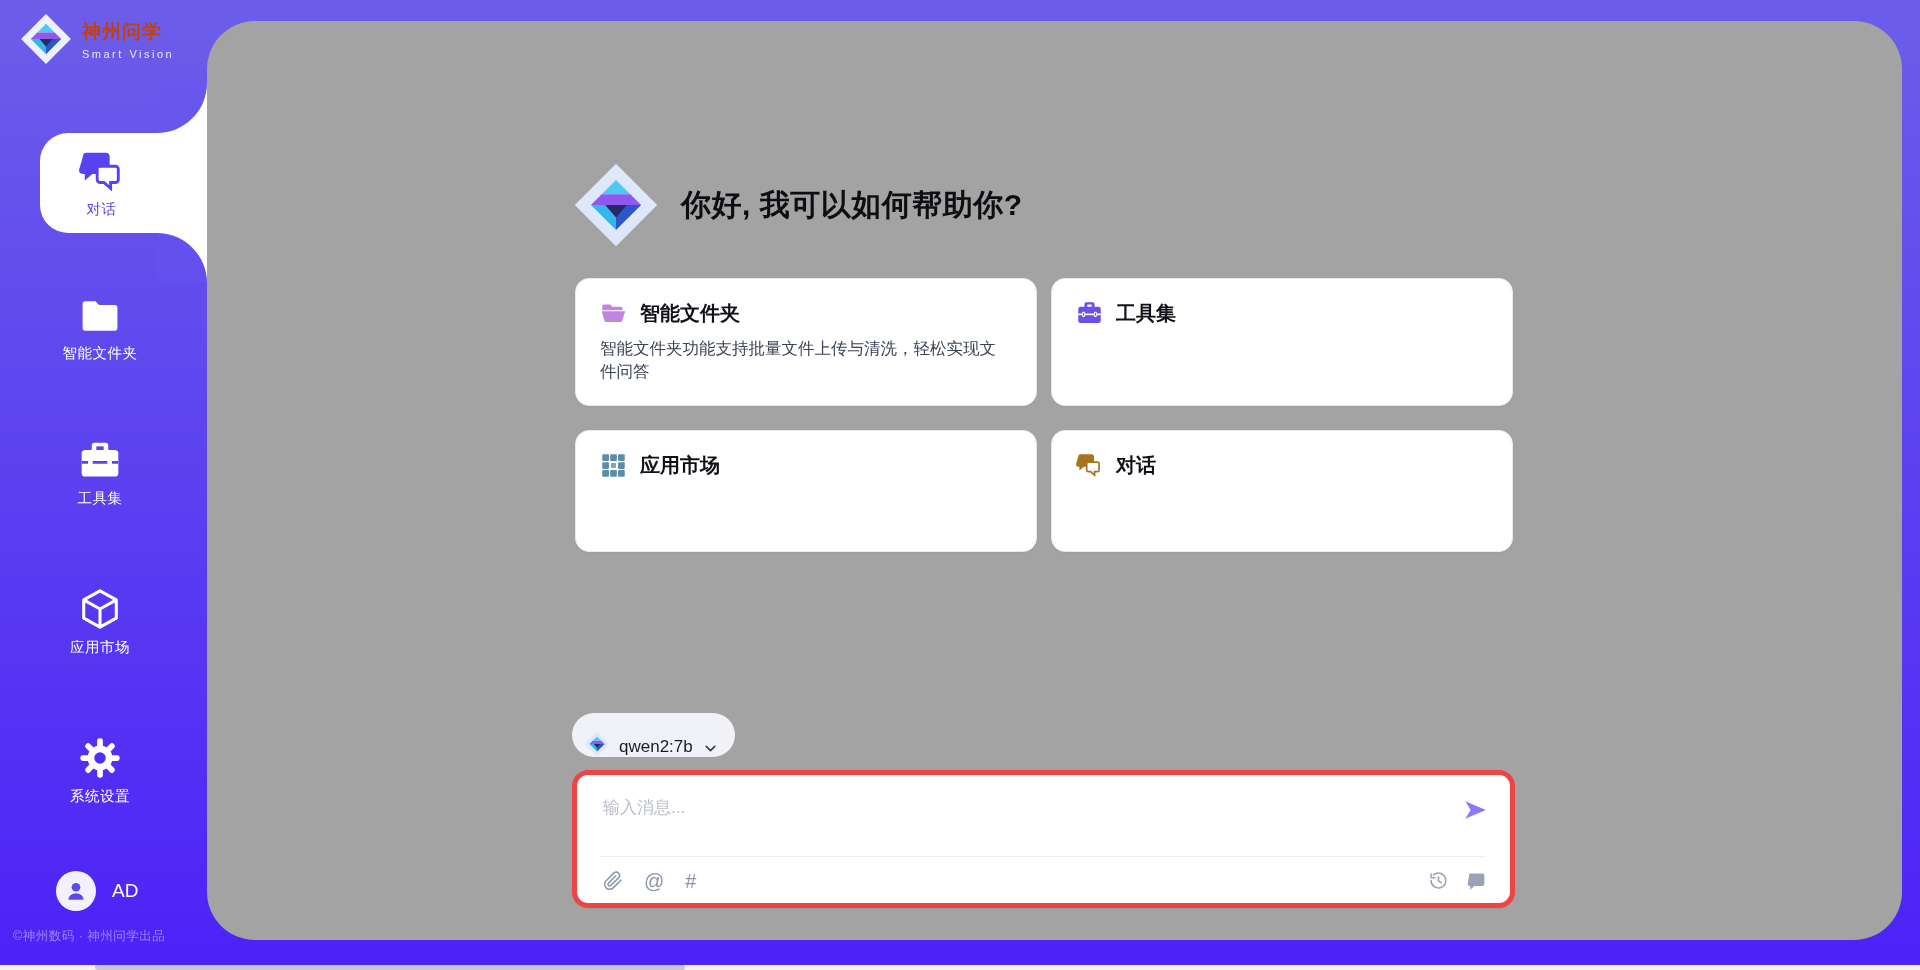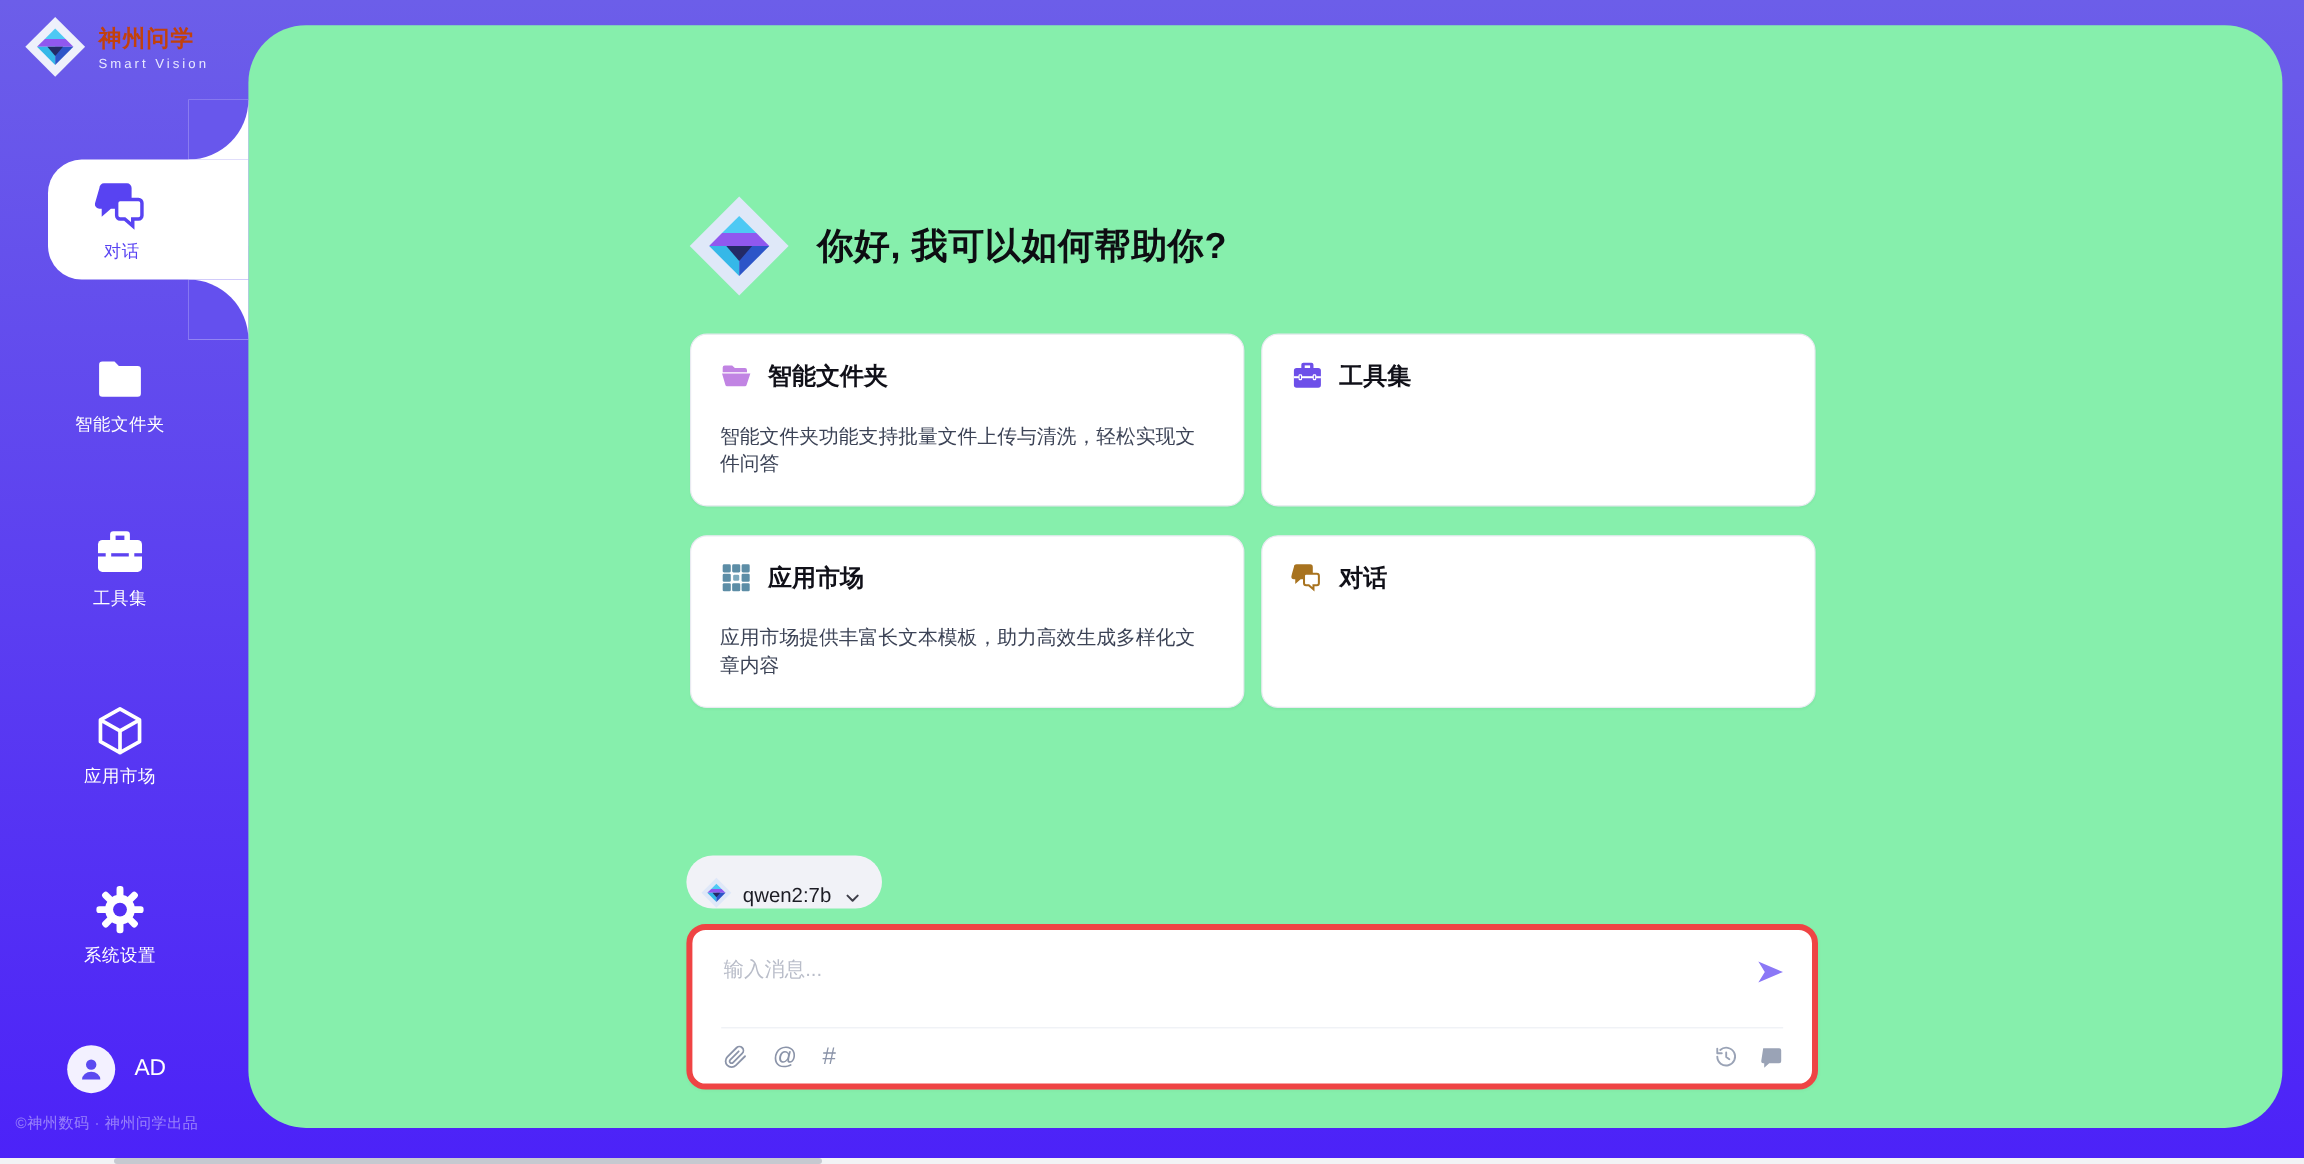--- a/index.html
+++ b/index.html
@@ -3,21 +3,21 @@
 <meta charset="utf-8">
 <style>
   * { margin:0; padding:0; box-sizing:border-box; }
   html,body { width:1920px; height:970px; overflow:hidden;
     font-family:"Liberation Sans","DejaVu Sans",sans-serif; }
   body { position:relative;
     background:linear-gradient(180deg,#6c5ee9 0%,#4c22f8 100%); }
 
   
   .panel { position:absolute; left:207px; top:21px; width:1695px; height:919px;
-    background:#86efac; border-radius:48px; }
+    background:#a3a3a3; border-radius:48px; }
 
   
   .side-logo { position:absolute; left:20px; top:13px; display:flex; align-items:center; gap:10px; }
   .side-logo .brand-name { color:#c2410c; font-size:19px; font-weight:700; letter-spacing:1px; }
   .side-logo .brand-sub { color:#e8e9ff; font-size:11px; letter-spacing:2.5px; margin-top:3px; }
 
   .tab-active { position:absolute; left:40px; top:133px; width:167px; height:100px;
     background:#fff; border-radius:28px 0 0 28px; display:flex; flex-direction:column;
     align-items:center; justify-content:center; padding-right:44px; cursor:pointer; }
   .tab-active .nav-label { color:#5843f2; }
@@ -47,21 +47,21 @@
   .hero h1 { font-size:30px; font-weight:800; color:#0d0d12; letter-spacing:0.5px; }
 
   
   .cards { position:absolute; left:368px; top:257px; width:940px;
     display:grid; grid-template-columns:462px 462px; column-gap:14px; row-gap:24px; }
   .card { background:#fff; border:1px solid #e9eaf1; border-radius:14px;
     min-height:122px; padding:21px 24px; cursor:pointer;
     box-shadow:0 1px 2px rgba(16,24,40,0.03); }
   .card-head { display:flex; align-items:center; gap:13px; }
   .card-title { font-size:20px; font-weight:700; color:#101018; }
-  .card-desc { margin-top:26px; font-size:16.5px; line-height:1.42; color:#3c4356; }
+  .card-desc { margin-top:10px; font-size:16.5px; line-height:1.42; color:#3c4356; }
 
   
   .model-pill { position:absolute; left:365px; top:692px; height:44px;
     display:inline-flex; align-items:flex-end; gap:9px; padding:0 16px 0 12px;
     background:#f1f2f7; border-radius:22px; cursor:pointer; }
   .model-name { font-size:17px; color:#1c1c24; font-weight:500; }
 
   .composer { position:absolute; left:365px; top:749px; width:943px; height:138px;
     background:#fff; border:5px solid #ef4444; border-radius:16px;
     box-shadow:0 1px 3px rgba(16,24,40,0.03); }
@@ -136,21 +136,20 @@
           <rect x="32" y="4" width="12" height="12" rx="2" fill="#5c8da6"></rect>
           <rect x="4" y="18" width="12" height="12" rx="2" fill="#5c8da6"></rect>
           <rect x="19.5" y="19.5" width="9" height="9" rx="2" fill="#7da9bd"></rect>
           <rect x="32" y="18" width="12" height="12" rx="2" fill="#5c8da6"></rect>
           <rect x="4" y="32" width="12" height="12" rx="2" fill="#5c8da6"></rect>
           <rect x="18" y="32" width="12" height="12" rx="2" fill="#5c8da6"></rect>
           <rect x="32" y="32" width="12" height="12" rx="2" fill="#5c8da6"></rect>
         </svg>
         <span class="card-title">应用市场</span>
       </div>
-      <div class="card-desc">应用市场提供丰富长文本模板，助力高效生成多样化文章内容</div>
     </div>
 
     <div class="card">
       <div class="card-head">
         <svg width="27" height="27" viewBox="0 0 48 48">
           <path d="M4,8 a4,4 0 0 1 4,-4 h20 a4,4 0 0 1 4,4 v14 a4,4 0 0 1 -4,4 h-14 l-8,7 v-7 h-2 a4,4 0 0 1 -4,-4 z" fill="#a8731f"></path>
           <path d="M22,18 h16 a3,3 0 0 1 3,3 v11 a3,3 0 0 1 -3,3 h-5 v6 l-7,-6 h-4 a3,3 0 0 1 -3,-3 v-11 a3,3 0 0 1 3,-3 z" fill="#ffffff" stroke="#a8731f" stroke-width="3"></path>
         </svg>
         <span class="card-title">对话</span>
       </div>

